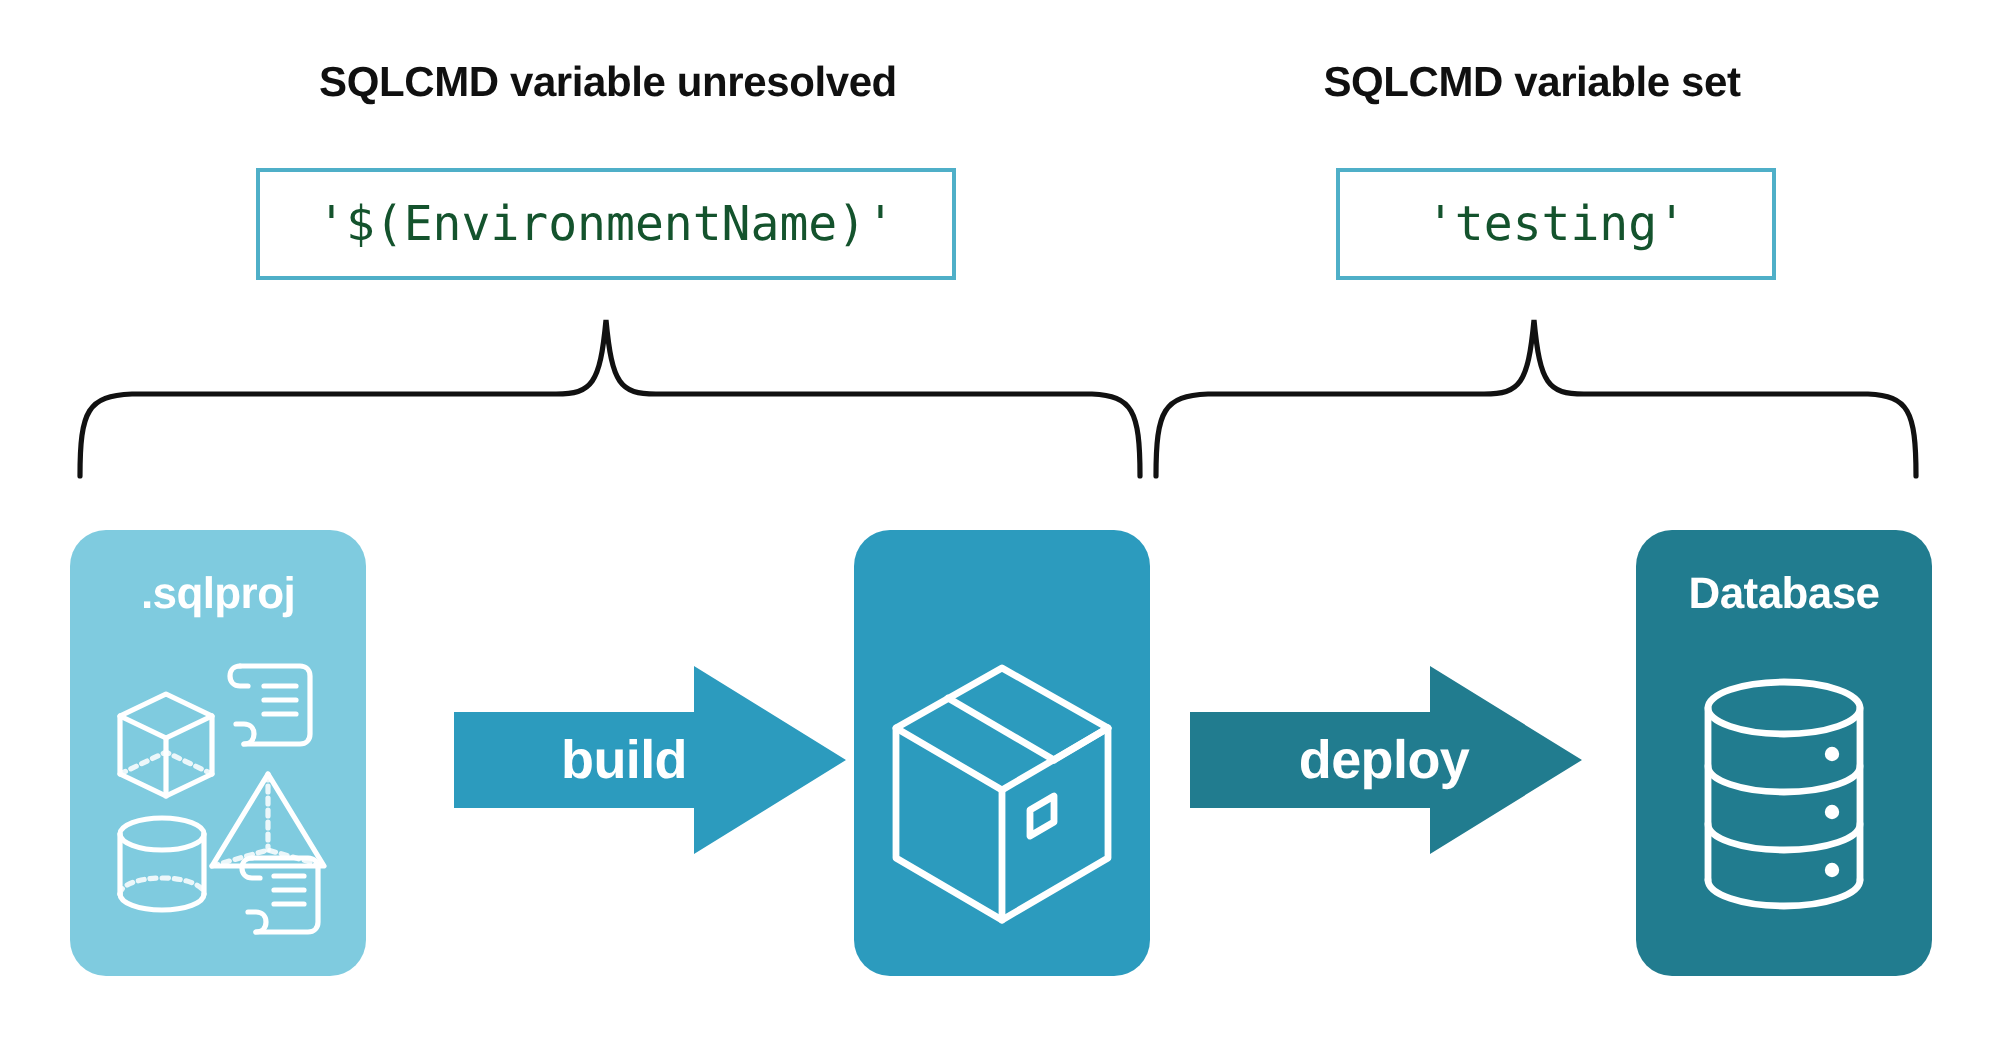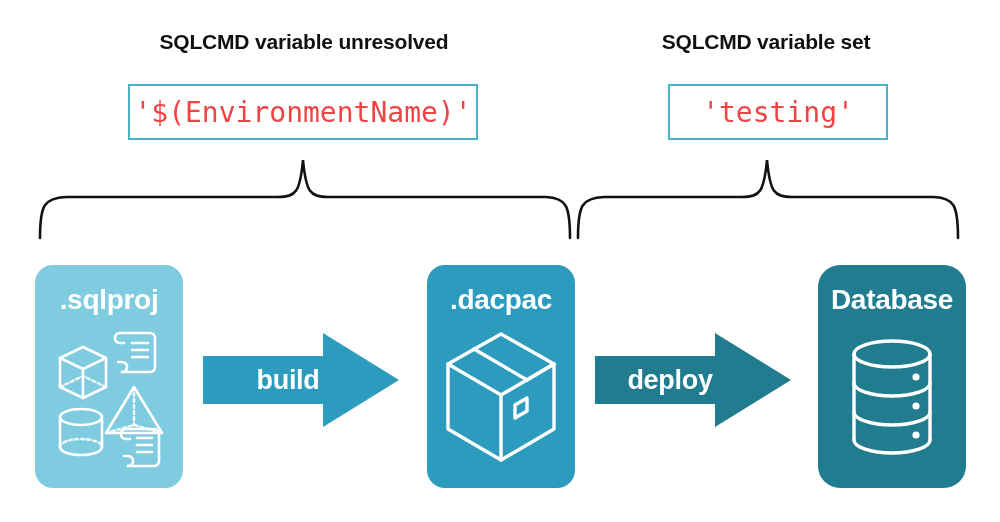--- a/index.html
+++ b/index.html
@@ -38,22 +38,22 @@
     position: absolute;
     box-sizing: border-box;
     background: #ffffff;
     border: 2px solid #4FAFC8;
     display: flex;
     align-items: center;
     justify-content: center;
   }
   .codebox span {
     font-family: "DejaVu Sans Mono", "Liberation Mono", monospace;
-    font-size: 28px;
-    color: #ef4444;
+    font-size: 24px;
+    color: #14532d;
     letter-spacing: 0px;
     white-space: nowrap;
   }
   #codebox-left  { left: 128px; top: 84px; width: 350px; height: 56px; }
   #codebox-right { left: 668px; top: 84px; width: 220px; height: 56px; }
 
   
   #braces {
     position: absolute;
     left: 0; top: 0;
@@ -64,31 +64,31 @@
   
   .stagebox {
     position: absolute;
     border-radius: 18px;
     top: 265px;
     width: 148px;
     height: 223px;
   }
   #box-sqlproj  { left: 35px;  background: #7FCBDF; }
   #box-dacpac   { left: 427px; background: #2C9BBE; }
-  #box-database { left: 818px; background: #217C8F; border-radius: 22px; }
+  #box-database { left: 818px; background: #217C8F; }
 
   .stagebox-label {
     position: absolute;
     top: 19px;
     left: 0;
     width: 100%;
     text-align: center;
     font-family: "Liberation Sans", sans-serif;
     font-weight: bold;
-    font-size: 28px;
+    font-size: 22px;
     color: #ffffff;
     letter-spacing: -0.3px;
     white-space: nowrap;
   }
   .stagebox-art {
     position: absolute;
     left: 0;
     top: 55px;
     width: 100%;
     height: 160px;
@@ -97,39 +97,39 @@
     justify-content: center;
   }
 
   
   .arrow {
     position: absolute;
     top: 331px;
     width: 196px;
     height: 98px;
   }
-  #arrow-build  { left: 187px; padding-left: 16px; }
+  #arrow-build  { left: 211px; padding-left: 16px; }
   #arrow-deploy { left: 595px; }
   .arrow-label {
     position: absolute;
     top: 0; left: 0;
     width: 150px;
     height: 98px;
     display: flex;
     align-items: center;
     justify-content: center;
     font-family: "Liberation Sans", sans-serif;
     font-weight: bold;
     font-size: 27px;
     color: #ffffff;
     letter-spacing: -0.3px;
     white-space: nowrap;
   }
   #arrow-build .arrow-label  { padding-left: 26px; }
-  #arrow-deploy .arrow-label { }
+  #arrow-deploy .arrow-label { padding-left: 22px; }
 </style>
 </head>
 <body>
 
 <div id="stage">
 
   <div class="heading" id="heading-right">SQLCMD variable set</div>
 
   <div class="heading" id="heading-left">SQLCMD variable unresolved</div>
 
@@ -207,21 +207,20 @@
   </div>
 
   <div class="arrow" id="arrow-build">
     <svg width="196" height="98" viewBox="0 0 196 98">
       <path d="M0,25 L120,25 L120,2 L196,49 L120,96 L120,73 L0,73 Z" fill="#2C9BBE"></path>
     </svg>
     <div class="arrow-label">build</div>
   </div>
 
   <div class="stagebox" id="box-dacpac">
-    <div class="stagebox-label">.dacpac</div>
     <div class="stagebox-art">
       <svg width="120" height="142" viewBox="0 0 120 142" fill="none" stroke="#ffffff" stroke-width="3.4" stroke-linecap="round" stroke-linejoin="round">
 
         <path d="M60,5 L113,35 L113,100 L60,131 L7,100 L7,35 Z"></path>
 
         <path d="M7,35 L60,66 L113,35"></path>
         <path d="M60,66 L60,131"></path>
 
         <path d="M33,20 L86,51"></path>
         <path d="M86,51 L113,35"></path>

